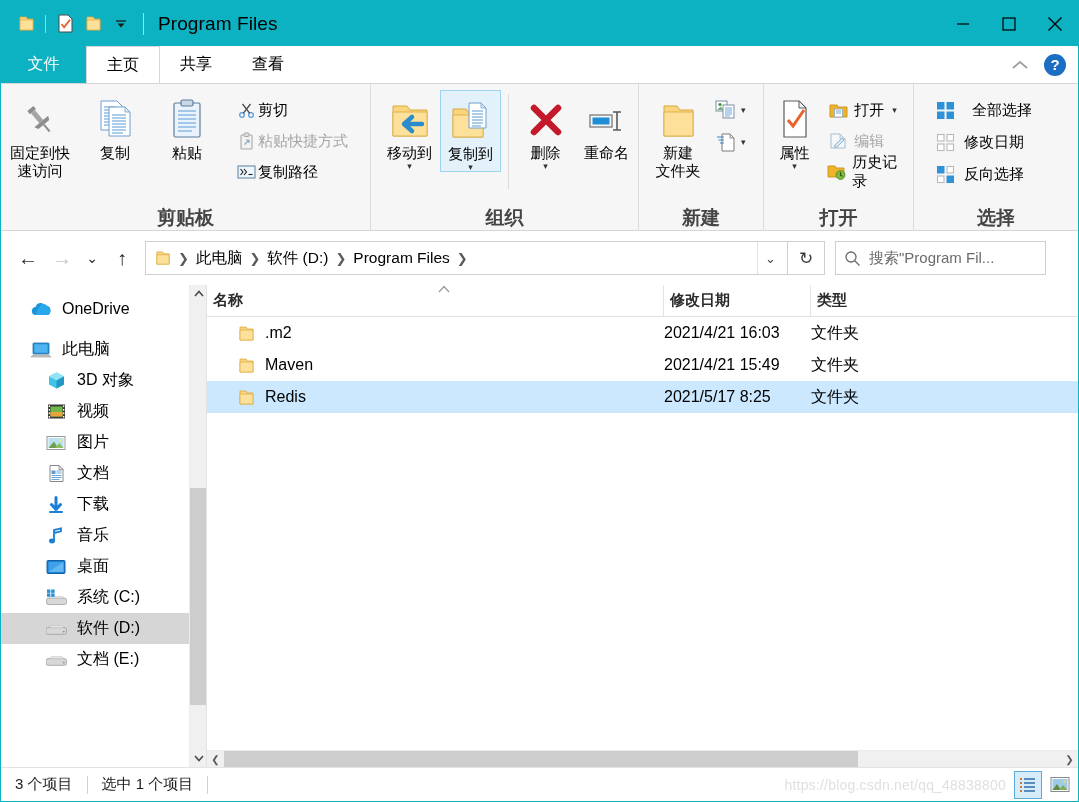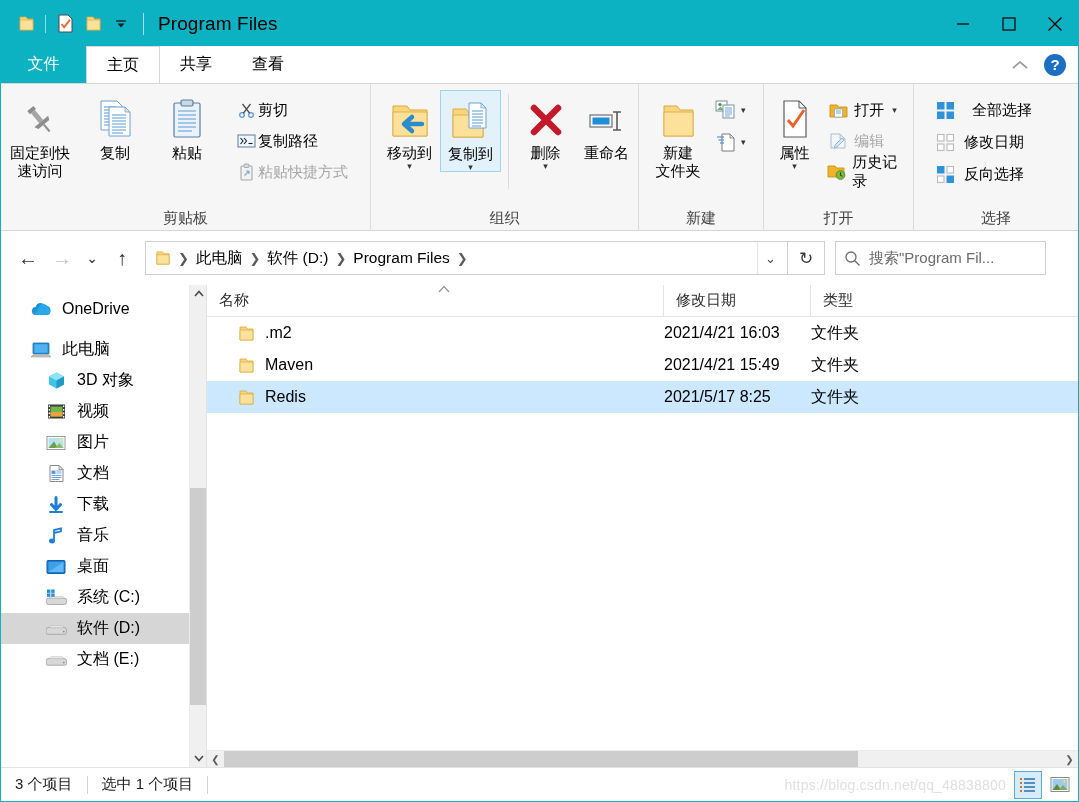--- a/index.html
+++ b/index.html
@@ -96,22 +96,22 @@
   .rgroup {
     position: relative; height: 147px;
     display: flex; flex-direction: column;
     border-right: 1px solid #dcdcdc;
   }
   .rgroup:last-child { border-right: none; }
   .rgroup-body {
     flex: 1; display: flex; align-items: flex-start; padding-top: 6px;
   }
   .rgroup-label {
-    height: 26px; font-size: 15px; color: #444;
-    display: flex; align-items: center; justify-content: center;
+    height: 26px; font-size: 19px; color: #444;
+    display: flex; align-items: center; justify-content: center; font-weight: bold;
   }
 
   
   .bigbtn {
     display: flex; flex-direction: column; align-items: center;
     padding: 4px 6px 0 6px; cursor: default;
     width: 72px;
   }
   .bigbtn .ic { height: 46px; display: flex; align-items: flex-end; justify-content: center; }
   .bigbtn .lb {
@@ -216,22 +216,23 @@
     flex: 1; position: relative; background: #fff;
     display: flex; flex-direction: column;
   }
   #colheader {
     height: 32px; display: flex; align-items: center;
     border-bottom: 1px solid #e3e3e3; background: #fff;
     position: relative;
   }
   .colh {
     height: 32px; display: flex; align-items: center;
-    font-size: 15px; color: #2b2b2b; padding-left: 12px;
+    font-size: 15px; color: #2b2b2b; padding-left: 6px;
     border-right: 1px solid #e3e3e3;
+    font-weight: bold;
   }
   .colh.name { width: 457px; }
   .colh.date { width: 147px; }
   .colh.type { flex: 1; border-right: none; }
   #sortmark {
     position: absolute; left: 230px; top: 0;
     font-size: 11px; color: #8f8f8f; line-height: 10px;
   }
   #rows { flex: 1; }
   .row {
@@ -400,39 +401,39 @@
           <div class="smallbtn">
             <span class="sic">
               <svg width="17" height="17" viewBox="0 0 17 17">
                 <circle cx="4" cy="13" r="2.3" fill="none" stroke="#5b9bd5" stroke-width="1.3"></circle>
                 <circle cx="13" cy="13" r="2.3" fill="none" stroke="#5b9bd5" stroke-width="1.3"></circle>
                 <path d="M5.2 11.3 L12.5 2 M11.8 11.3 L4.5 2" stroke="#4a4a4a" stroke-width="1.3"></path>
               </svg>
             </span>
             <span>剪切</span>
           </div>
+          <div class="smallbtn dim">
+            <span class="sic">
+              <svg width="15" height="18" viewBox="0 0 15 18">
+                <rect x="2" y="3" width="11" height="14" rx="1" fill="#f2f2f2" stroke="#a8a8a8" stroke-width="1.1"></rect>
+                <rect x="5" y="1" width="5" height="3.5" rx="1" fill="#dcdcdc" stroke="#a8a8a8" stroke-width="1"></rect>
+                <path d="M5.5 12.5 L10 8 M10 8 h-3 M10 8 v3" stroke="#8aa9c4" stroke-width="1.2" fill="none"></path>
+              </svg>
+            </span>
+            <span>粘贴快捷方式</span>
+          </div>
           <div class="smallbtn">
             <span class="sic">
               <svg width="19" height="16" viewBox="0 0 19 16">
                 <rect x="1" y="2" width="17" height="12" fill="#eef5fb" stroke="#5b7f9e" stroke-width="1"></rect>
                 <path d="M3.5 5 L6 8 L3.5 11 M7 5 L9.5 8 L7 11" fill="none" stroke="#1a1a1a" stroke-width="1.1"></path>
                 <path d="M11.5 10.5 h4" stroke="#1a1a1a" stroke-width="1.1"></path>
               </svg>
             </span>
             <span>复制路径</span>
-          </div>
-          <div class="smallbtn dim">
-            <span class="sic">
-              <svg width="15" height="18" viewBox="0 0 15 18">
-                <rect x="2" y="3" width="11" height="14" rx="1" fill="#f2f2f2" stroke="#a8a8a8" stroke-width="1.1"></rect>
-                <rect x="5" y="1" width="5" height="3.5" rx="1" fill="#dcdcdc" stroke="#a8a8a8" stroke-width="1"></rect>
-                <path d="M5.5 12.5 L10 8 M10 8 h-3 M10 8 v3" stroke="#8aa9c4" stroke-width="1.2" fill="none"></path>
-              </svg>
-            </span>
-            <span>粘贴快捷方式</span>
           </div>
         </div>
       </div>
       <div class="rgroup-label">剪贴板</div>
     </div>
 
     <div class="rgroup" style="width:268px">
       <div class="rgroup-body" style="padding-left:8px">
         <div class="bigbtn" style="width:62px">
           <div class="ic">

